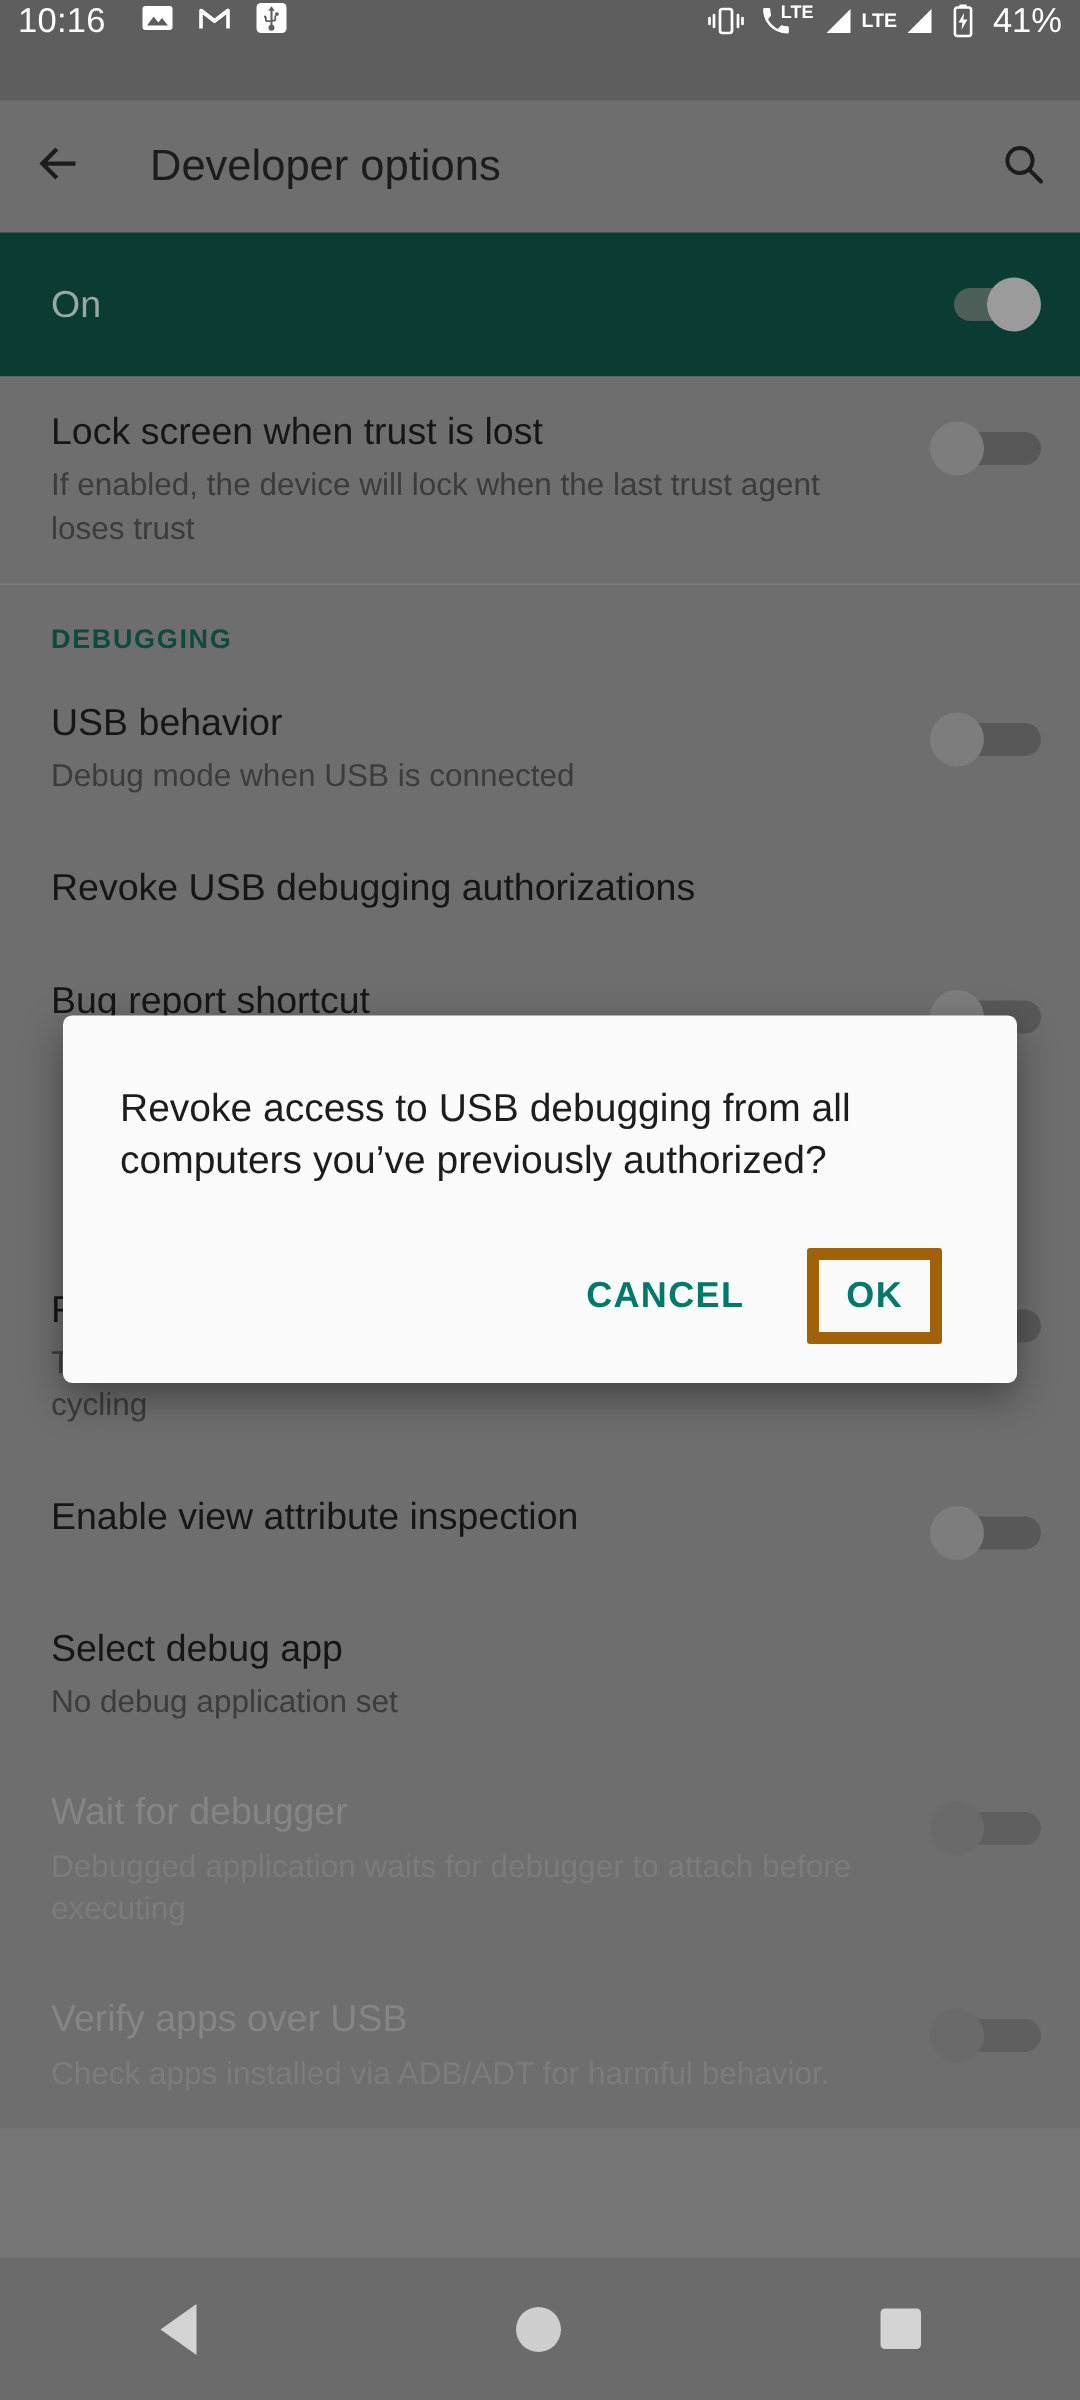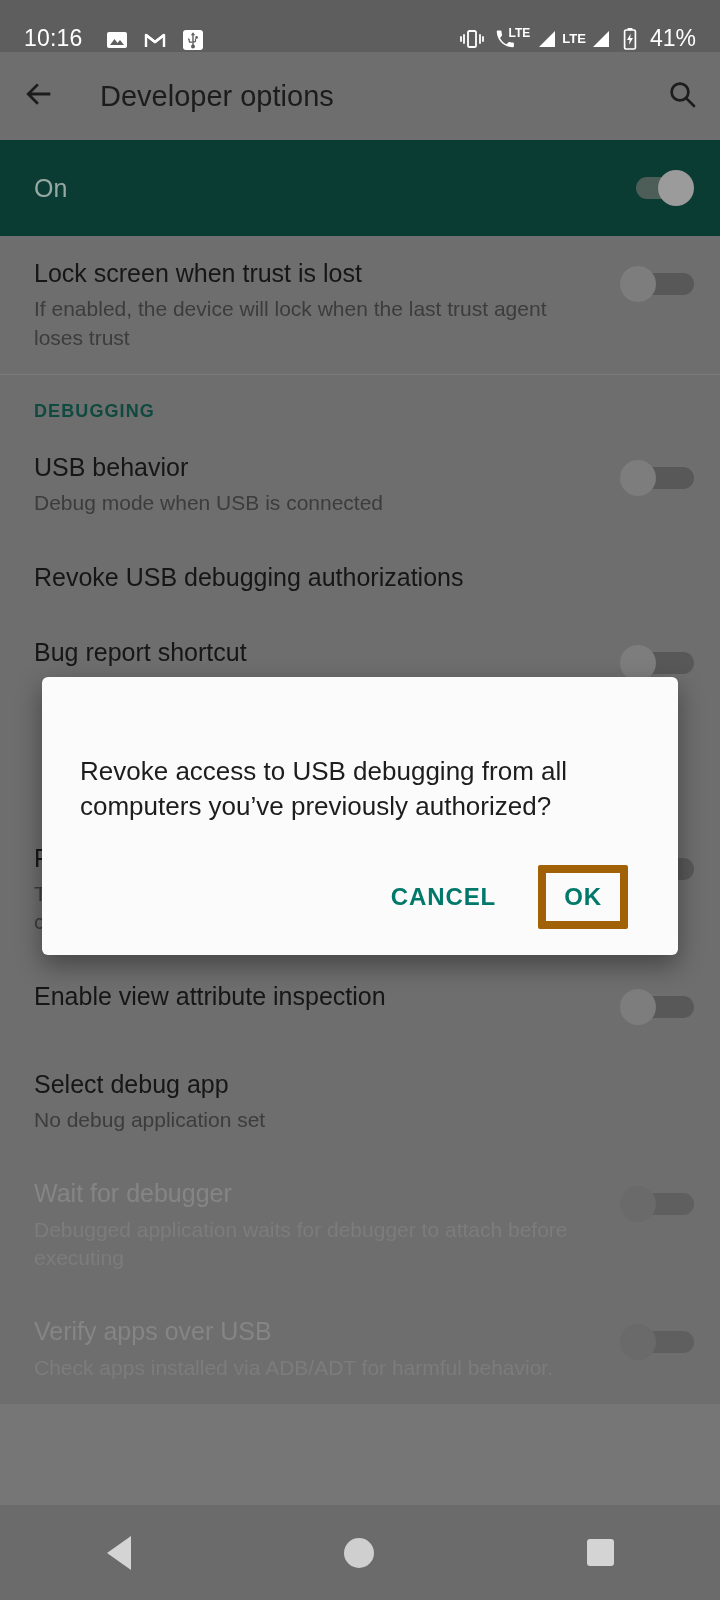--- a/index.html
+++ b/index.html
@@ -12,24 +12,24 @@
   }
 
   
   #screen {
     position:absolute; inset:0;
     background:#767676;
   }
 
   
   #statusbar {
-    height:52px;
+    height:67px;
     background:#5e5e5e;
-    display:flex; align-items:flex-end;
-    padding:0 24px;
+    display:flex; align-items:flex-start;
+    padding:0 12px;
     color:#ffffff;
   }
   #clock { font-size:23px; font-weight:400; letter-spacing:.2px; }
   .sb-left-icons { display:flex; align-items:center; gap:14px; margin-left:22px; }
   .sb-right { margin-left:auto; display:flex; align-items:center; gap:9px; }
   .sb-ico { display:block; }
   #battpct { font-size:23px; margin-left:3px; }
 
   
   #appbar {
@@ -107,21 +107,21 @@
   
   #dialog {
     position:absolute;
     left:42px; top:677px; width:636px;
     background:#fbfbfb;
     border-radius:6px;
     box-shadow:0 10px 26px rgba(0,0,0,.38);
     padding:44px 38px 18px 38px;
   }
   #dialog .msg {
-    font-size:26px; color:#1d1d1d; line-height:1.33;margin-top:33px;
+    font-size:26px; color:#1d1d1d; line-height:1.33;
   }
   #dialog .actions {
     display:flex; justify-content:flex-end; align-items:center;
     margin-top:42px; gap:24px; padding-bottom:8px;
   }
   .dlg-btn {
     background:none; border:none; cursor:pointer;
     font-family:"Liberation Sans", sans-serif;
     font-size:24px; font-weight:bold; letter-spacing:.9px;
     color:#00796b;

